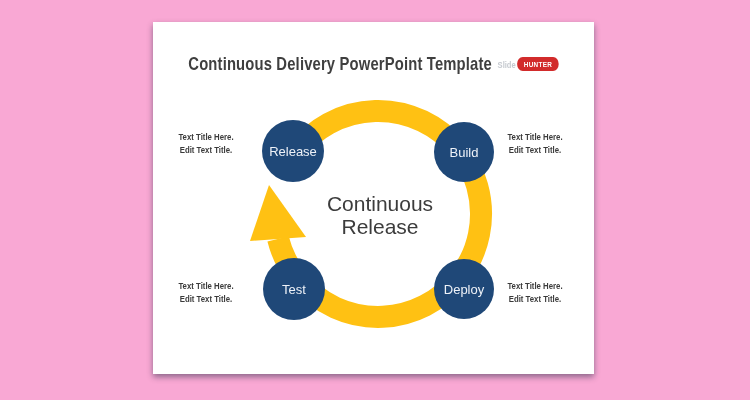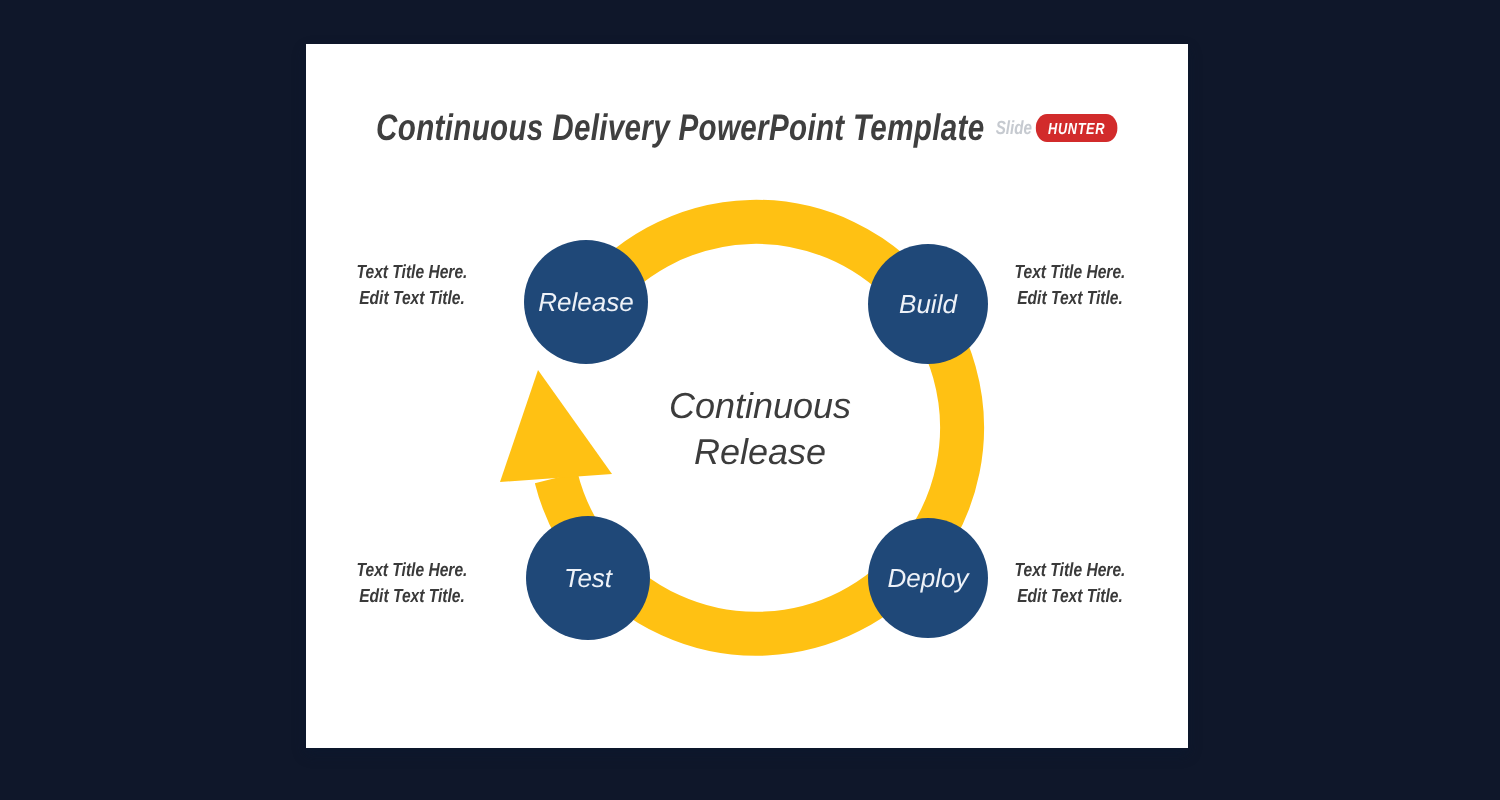--- a/index.html
+++ b/index.html
@@ -4,22 +4,21 @@
 <style>
   html, body { margin: 0; padding: 0; }
   body {
     width: 750px; height: 400px;
     font-family: "Liberation Sans", sans-serif;
     overflow: hidden;
   }
   .page {
     position: relative;
     width: 750px; height: 400px;
-    background: #0f172a;
-    font-style: italic;
+    background: #f9a8d4;
   }
   .card {
     position: absolute;
     left: 153px; top: 22px;
     width: 441px; height: 352px;
     background: #ffffff;
     box-shadow: 0 3px 6px rgba(8, 24, 48, 0.45);
   }
   .title-row {
     position: absolute;
@@ -66,21 +65,21 @@
   }
   .node-label {
     font-family: "Liberation Sans", sans-serif;
     font-size: 13px;
   }
   .center-label {
     position: absolute;
     left: 127px; top: 170px;
     width: 200px;
     text-align: center;
-    font-size: 18px;
+    font-size: 21px;
     line-height: 23px;
     color: #3c3c3c;
   }
   .side-note {
     position: absolute;
     width: 90px;
     text-align: center;
     font-size: 9.5px;
     font-weight: 700;
     line-height: 13px;

